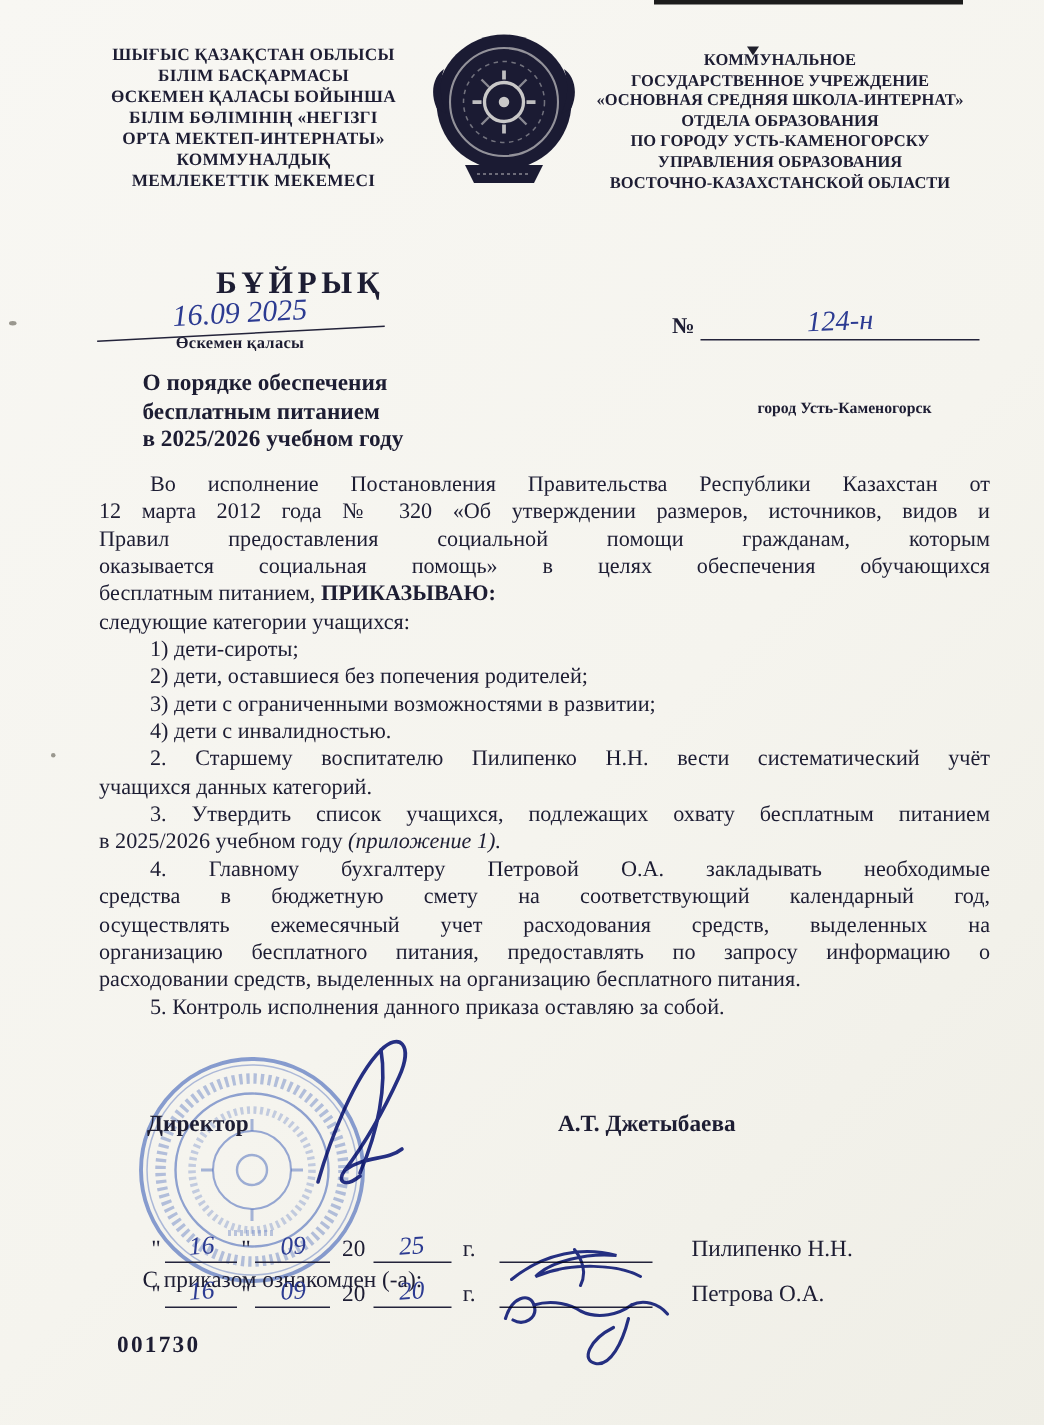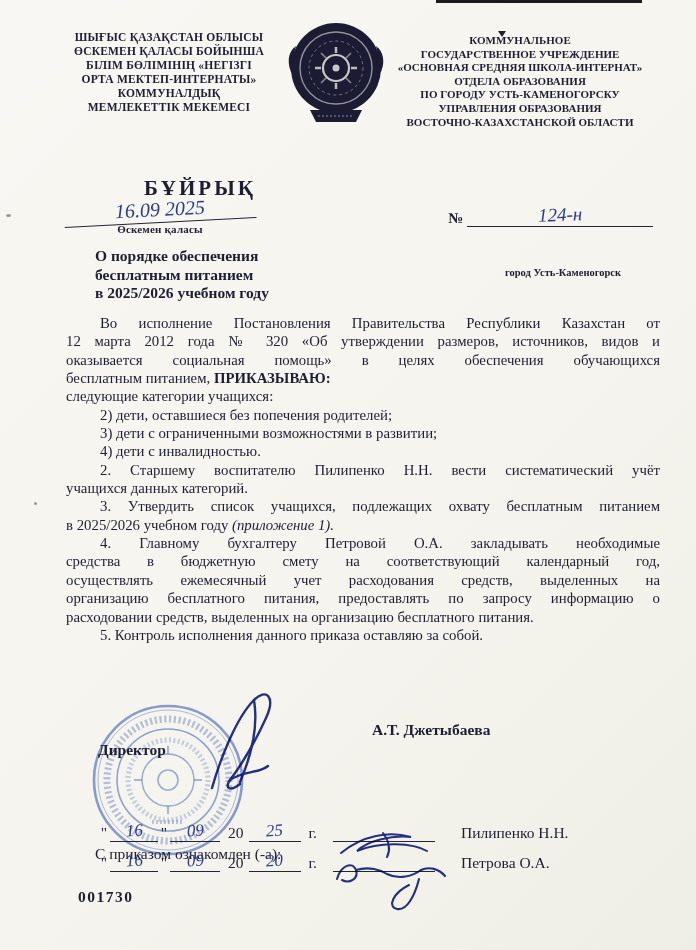--- a/index.html
+++ b/index.html
@@ -30,21 +30,21 @@
   
   .subject { position:absolute; left:95px; top:247px; font-size:15.5px; font-weight:bold; line-height:18.6px; }
   .body-text { position:absolute; left:66px; top:314px; width:594px; font-size:14.8px; line-height:18.35px; }
   .jl { text-align:justify; text-align-last:justify; }
   .ll { text-align:left; }
   .ind { text-indent:34px; }
   .b { font-weight:bold; }
   .i { font-style:italic; }
   
   .director-label { position:absolute; left:98px; top:741px; font-weight:bold; font-size:15.5px; }
-  .director-name  { position:absolute; left:372px; top:721px; font-weight:bold; font-size:15.5px; }
+  .director-name  { position:absolute; left:372px; top:741px; font-weight:bold; font-size:15.5px; }
   .stamp { position:absolute; left:90px; top:702px; mix-blend-mode:multiply; opacity:.85; }
   .sig-svg { position:absolute; mix-blend-mode:multiply; }
   .sig-director { left:196px; top:688px; }
   
   .ack-intro { position:absolute; left:95px; top:845px; font-size:15.5px; }
   .ack-row { position:absolute; left:98px; display:flex; align-items:flex-end; font-size:15.5px; height:24px; }
   .ack-row-1 { top:818px; } .ack-row-2 { top:848px; }
   .q { width:12px; text-align:center; }
   .cell { border-bottom:1.5px solid #23233a; text-align:center; }
   .cell .hand { font-size:17px; display:inline-block; transform:rotate(-4deg); }
@@ -66,20 +66,21 @@
 
 <div class="page">
 
   <div class="scan-bar"></div>
   <div class="tri-mark"></div>
   <div class="speck" style="left:6px; top:214px; width:5px; height:3px;"></div>
   <div class="speck" style="left:34px; top:502px; width:3px; height:3px;"></div>
 
   <div class="org org-kk">
     <div>ШЫҒЫС ҚАЗАҚСТАН ОБЛЫСЫ</div>
+    <div>БІЛІМ БАСҚАРМАСЫ</div>
     <div>ӨСКЕМЕН ҚАЛАСЫ БОЙЫНША</div>
     <div>БІЛІМ БӨЛІМІНІҢ «НЕГІЗГІ</div>
     <div>ОРТА МЕКТЕП-ИНТЕРНАТЫ»</div>
     <div>КОММУНАЛДЫҚ</div>
     <div>МЕМЛЕКЕТТІК МЕКЕМЕСІ</div>
   </div>
 
   <div class="emblem">
     <svg width="96" height="110" viewBox="0 0 96 110">
       <circle cx="48" cy="48" r="45" fill="#1b1b33"></circle>
@@ -121,25 +122,27 @@
 
   <div class="subject">
     <div>О порядке обеспечения</div>
     <div>бесплатным питанием</div>
     <div>в 2025/2026 учебном году</div>
   </div>
 
   <div class="body-text">
     <div class="jl ind">Во исполнение Постановления Правительства Республики Казахстан от</div>
     <div class="jl">12 марта 2012 года № 320 «Об утверждении размеров, источников, видов и</div>
+    <div class="jl">Правил предоставления социальной помощи гражданам, которым</div>
     <div class="jl">оказывается социальная помощь» в целях обеспечения обучающихся</div>
     <div class="ll"><span>бесплатным питанием, </span><span class="b">ПРИКАЗЫВАЮ:</span></div>
 
     <div class="ll">следующие категории учащихся:</div>
 
+    <div class="ll ind">1) дети-сироты;</div>
     <div class="ll ind">2) дети, оставшиеся без попечения родителей;</div>
     <div class="ll ind">3) дети с ограниченными возможностями в развитии;</div>
     <div class="ll ind">4) дети с инвалидностью.</div>
 
     <div class="jl ind">2. Старшему воспитателю Пилипенко Н.Н. вести систематический учёт</div>
     <div class="ll">учащихся данных категорий.</div>
 
     <div class="jl ind">3. Утвердить список учащихся, подлежащих охвату бесплатным питанием</div>
     <div class="ll"><span>в 2025/2026 учебном году </span><span class="i">(приложение 1).</span></div>
 

